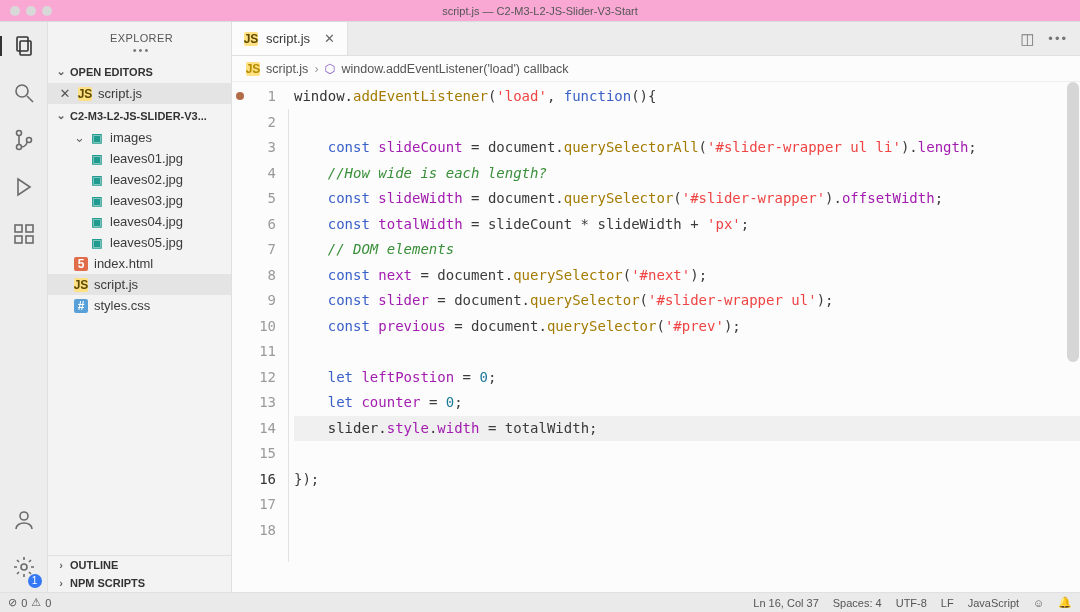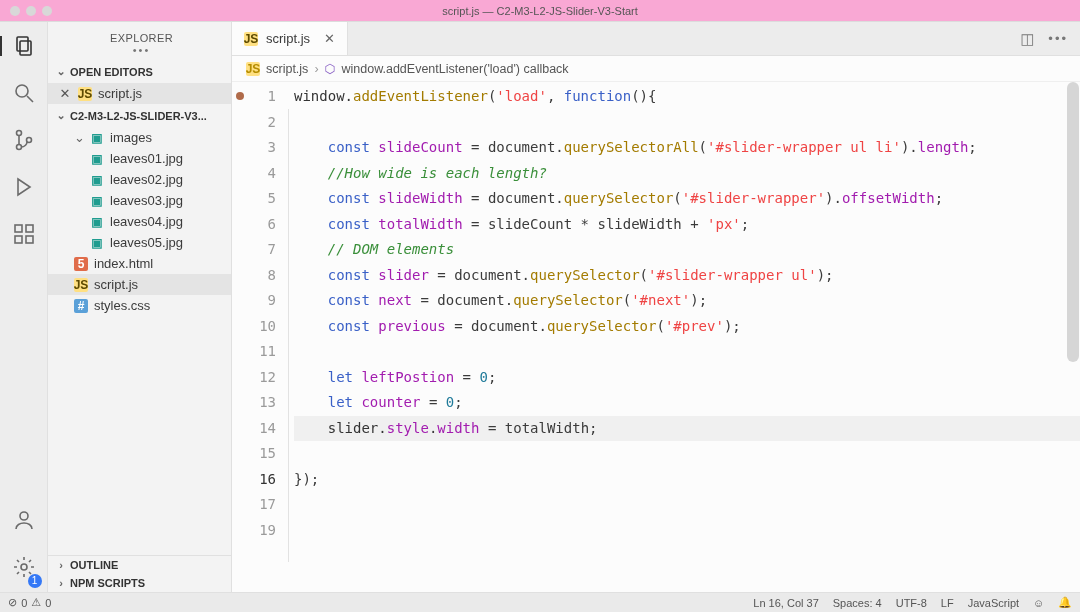--- a/index.html
+++ b/index.html
@@ -259,33 +259,33 @@
           <div>8</div>
           <div>9</div>
           <div>10</div>
           <div>11</div>
           <div>12</div>
           <div>13</div>
           <div>14</div>
           <div>15</div>
           <div style="color: rgb(51, 51, 51);">16</div>
           <div>17</div>
-          <div>19</div>
+          <div>18</div>
         </div>
       <div class="code-lines">
         <span class="ind-guide"></span>
 <div class="code-line"><span class="id">window.</span><span class="fn">addEventListener</span><span>(</span><span class="str">'load'</span><span>, </span><span class="kw">function</span><span>(){</span></div>
 <div class="code-line"></div>
 <div class="code-line">    <span class="kw">const </span><span class="prop">slideCount</span><span> = document.</span><span class="fn">querySelectorAll</span><span>(</span><span class="str">'#slider-wrapper ul li'</span><span>).</span><span class="prop">length</span><span>;</span></div>
 <div class="code-line">    <span class="cmt">//How wide is each length?</span></div>
 <div class="code-line">    <span class="kw">const </span><span class="prop">slideWidth</span><span> = document.</span><span class="fn">querySelector</span><span>(</span><span class="str">'#slider-wrapper'</span><span>).</span><span class="prop">offsetWidth</span><span>;</span></div>
 <div class="code-line">    <span class="kw">const </span><span class="prop">totalWidth</span><span> = slideCount * slideWidth + </span><span class="str">'px'</span><span>;</span></div>
 <div class="code-line">    <span class="cmt">// DOM elements</span></div>
+<div class="code-line">    <span class="kw">const </span><span class="prop">next</span><span> = document.</span><span class="fn">querySelector</span><span>(</span><span class="str">'#next'</span><span>);</span></div>
 <div class="code-line">    <span class="kw">const </span><span class="prop">slider</span><span> = document.</span><span class="fn">querySelector</span><span>(</span><span class="str">'#slider-wrapper ul'</span><span>);</span></div>
-<div class="code-line">    <span class="kw">const </span><span class="prop">next</span><span> = document.</span><span class="fn">querySelector</span><span>(</span><span class="str">'#next'</span><span>);</span></div>
 <div class="code-line">    <span class="kw">const </span><span class="prop">previous</span><span> = document.</span><span class="fn">querySelector</span><span>(</span><span class="str">'#prev'</span><span>);</span></div>
 <div class="code-line"></div>
 <div class="code-line">    <span class="kw">let </span><span class="prop">leftPostion</span><span> = </span><span class="num">0</span><span>;</span></div>
 <div class="code-line">    <span class="kw">let </span><span class="prop">counter</span><span> = </span><span class="num">0</span><span>;</span></div>
 <div class="code-line hl">    <span class="id">slider.</span><span class="prop">style</span><span>.</span><span class="prop">width</span><span> = totalWidth;</span></div>
 <div class="code-line"></div>
 <div class="code-line"><span>});</span></div>
       </div>
     </div>
     <div class="vscroll"></div>

